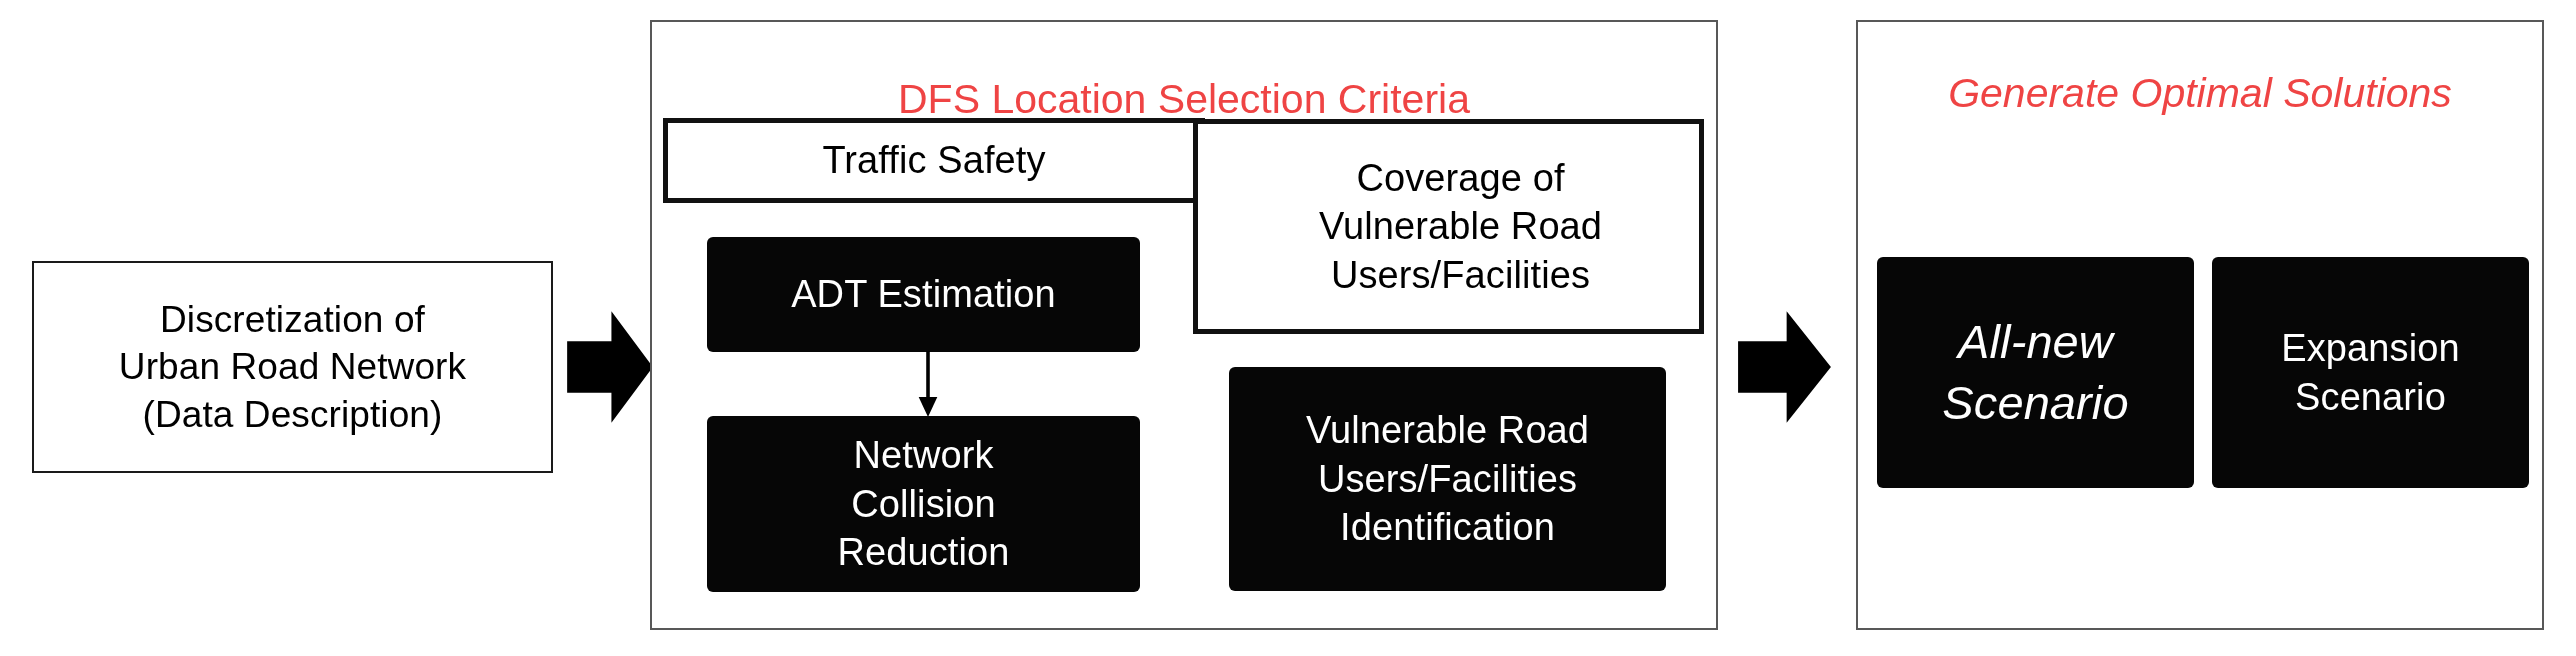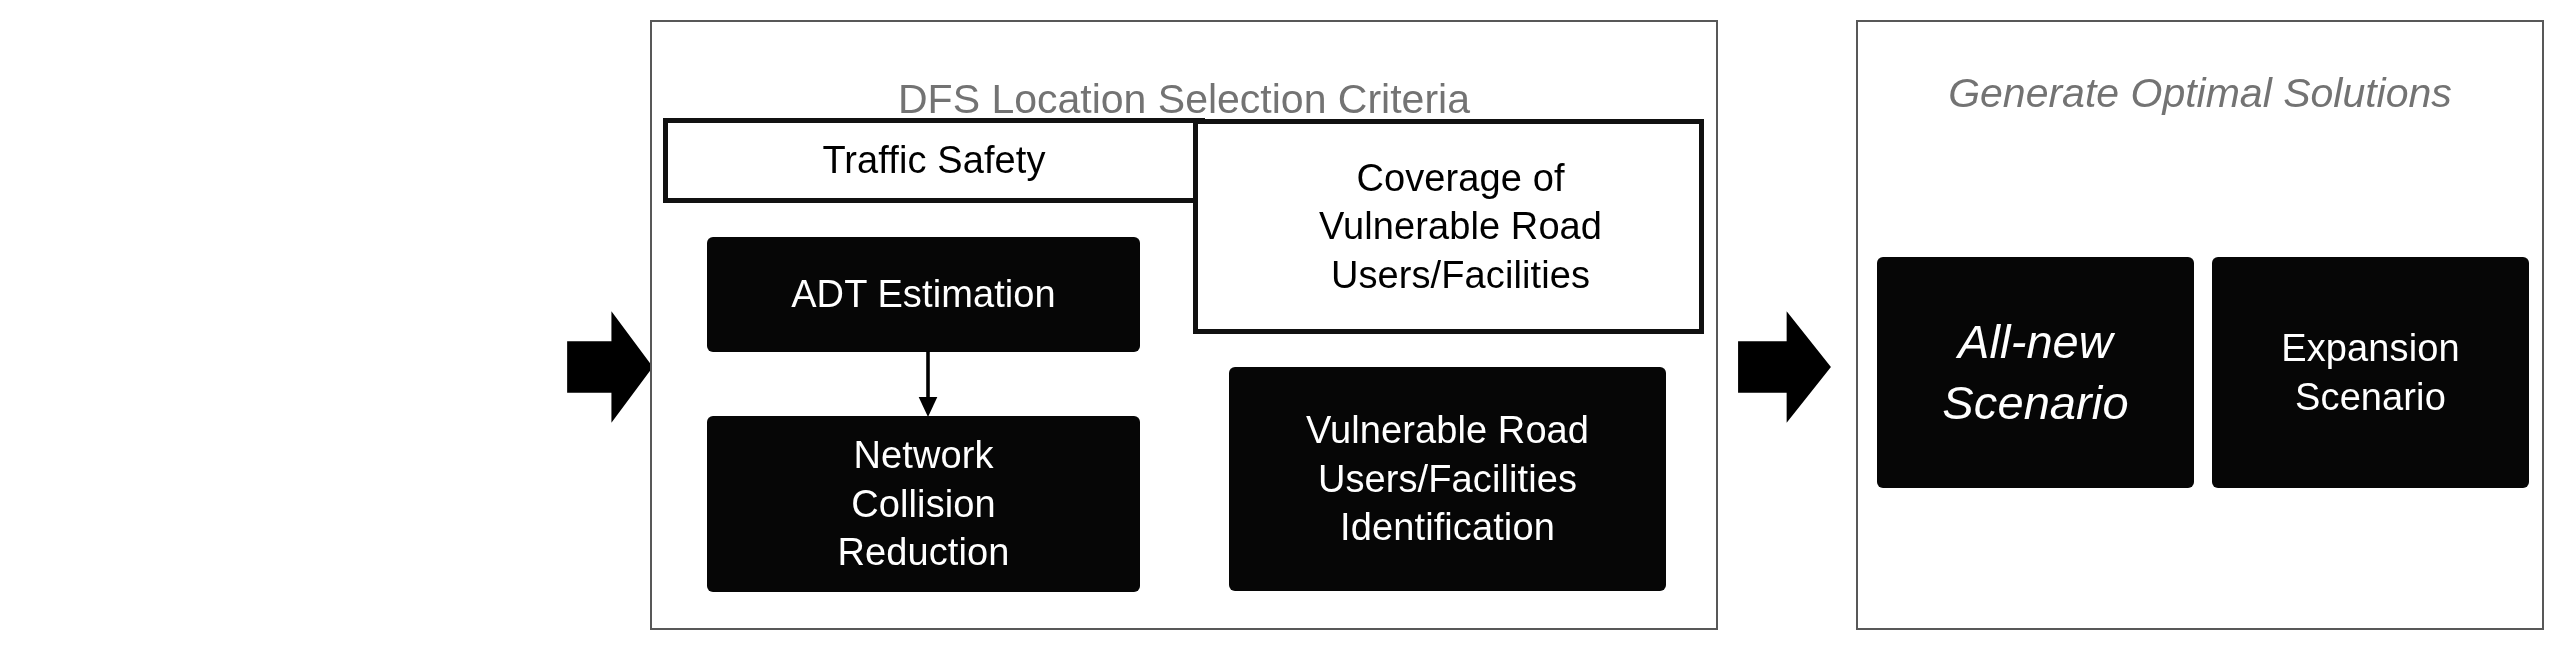--- a/index.html
+++ b/index.html
@@ -60,21 +60,21 @@
     letter-spacing: 0.1px;
   }
 
   .panel-title {
     position: absolute;
     left: 0;
     right: 0;
     text-align: center;
     font-size: 41px;
     line-height: 1.2;
-    color: #737373;
+    color: #ef4444;
   }
 
   
   #box-discretization {
     left: 32px; top: 261px; width: 521px; height: 212px;
     font-size: 37px;
   }
 
   #arrow-1 { left: 567px; top: 307px; width: 86px; height: 120px; }
   #arrow-2 { left: 1738px; top: 307px; width: 93px; height: 120px; }
@@ -118,20 +118,25 @@
   #box-expansion {
     left: 2212px; top: 257px; width: 317px; height: 231px;
     font-size: 38px;
   }
 </style>
 </head>
 <body>
 
 <div id="canvas">
 
+  <div id="box-discretization" class="abs plain-box">
+    <span class="txt">Discretization of
+Urban Road Network
+(Data Description)</span>
+  </div>
 
   <div id="arrow-1" class="abs">
     <svg width="86" height="120" viewBox="0 0 120 168" aria-hidden="true">
       <polygon points="0,48 62,48 62,6 120,84 62,162 62,120 0,120" fill="#000000"></polygon>
     </svg>
   </div>
 
   <div id="panel-criteria" class="abs thin-panel">
     <div class="panel-title">DFS Location Selection Criteria</div>
   </div>

